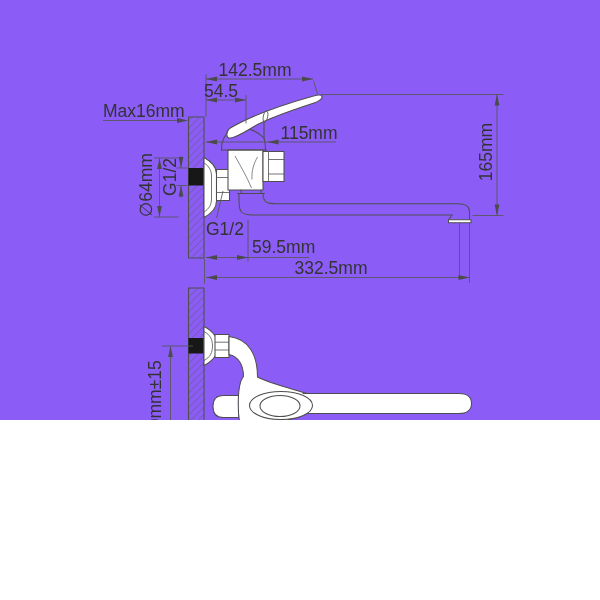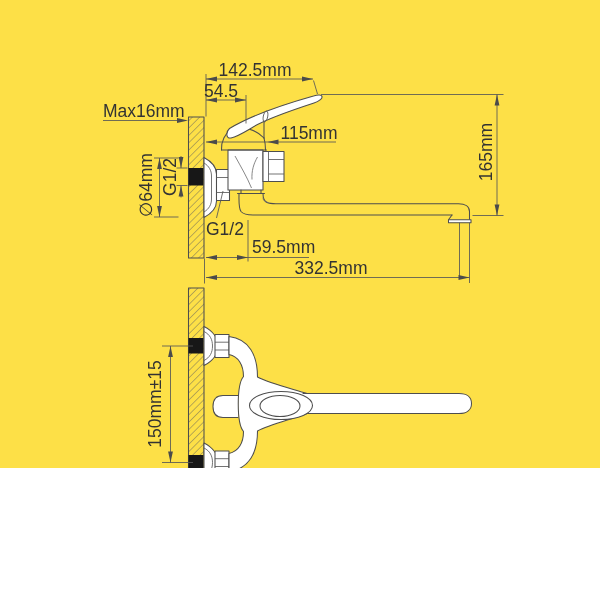--- a/index.html
+++ b/index.html
@@ -1,16 +1,16 @@
 <!DOCTYPE html>
 <html><head>
 <meta charset="utf-8">
 <style>
   html,body{margin:0;padding:0;background:#fff;}
-  #canvas{width:600px;height:468px;background:#fde047;position:relative;font-family:"Liberation Sans",sans-serif;}
+  #canvas{width:600px;height:420px;background:#8b5cf6;position:relative;font-family:"Liberation Sans",sans-serif;}
   svg{display:block;}
   text{fill:#333333;font-family:"Liberation Sans",sans-serif;font-size:17.5px;}
   .outline{stroke:#4e4e4e;stroke-width:1.05;fill:none;stroke-linecap:round;stroke-linejoin:round;}
   .fillwhite{fill:#ffffff;}
   .thin{stroke:#5a5a5a;stroke-width:0.85;fill:none;}
   .dim{stroke:#565656;stroke-width:0.85;fill:none;}
   .arrow{fill:#4b4b4b;stroke:none;}
   .pipe{fill:#171717;stroke:none;}
   .deco{stroke:#6a6a6a;stroke-width:0.8;fill:none;}
 </style>

